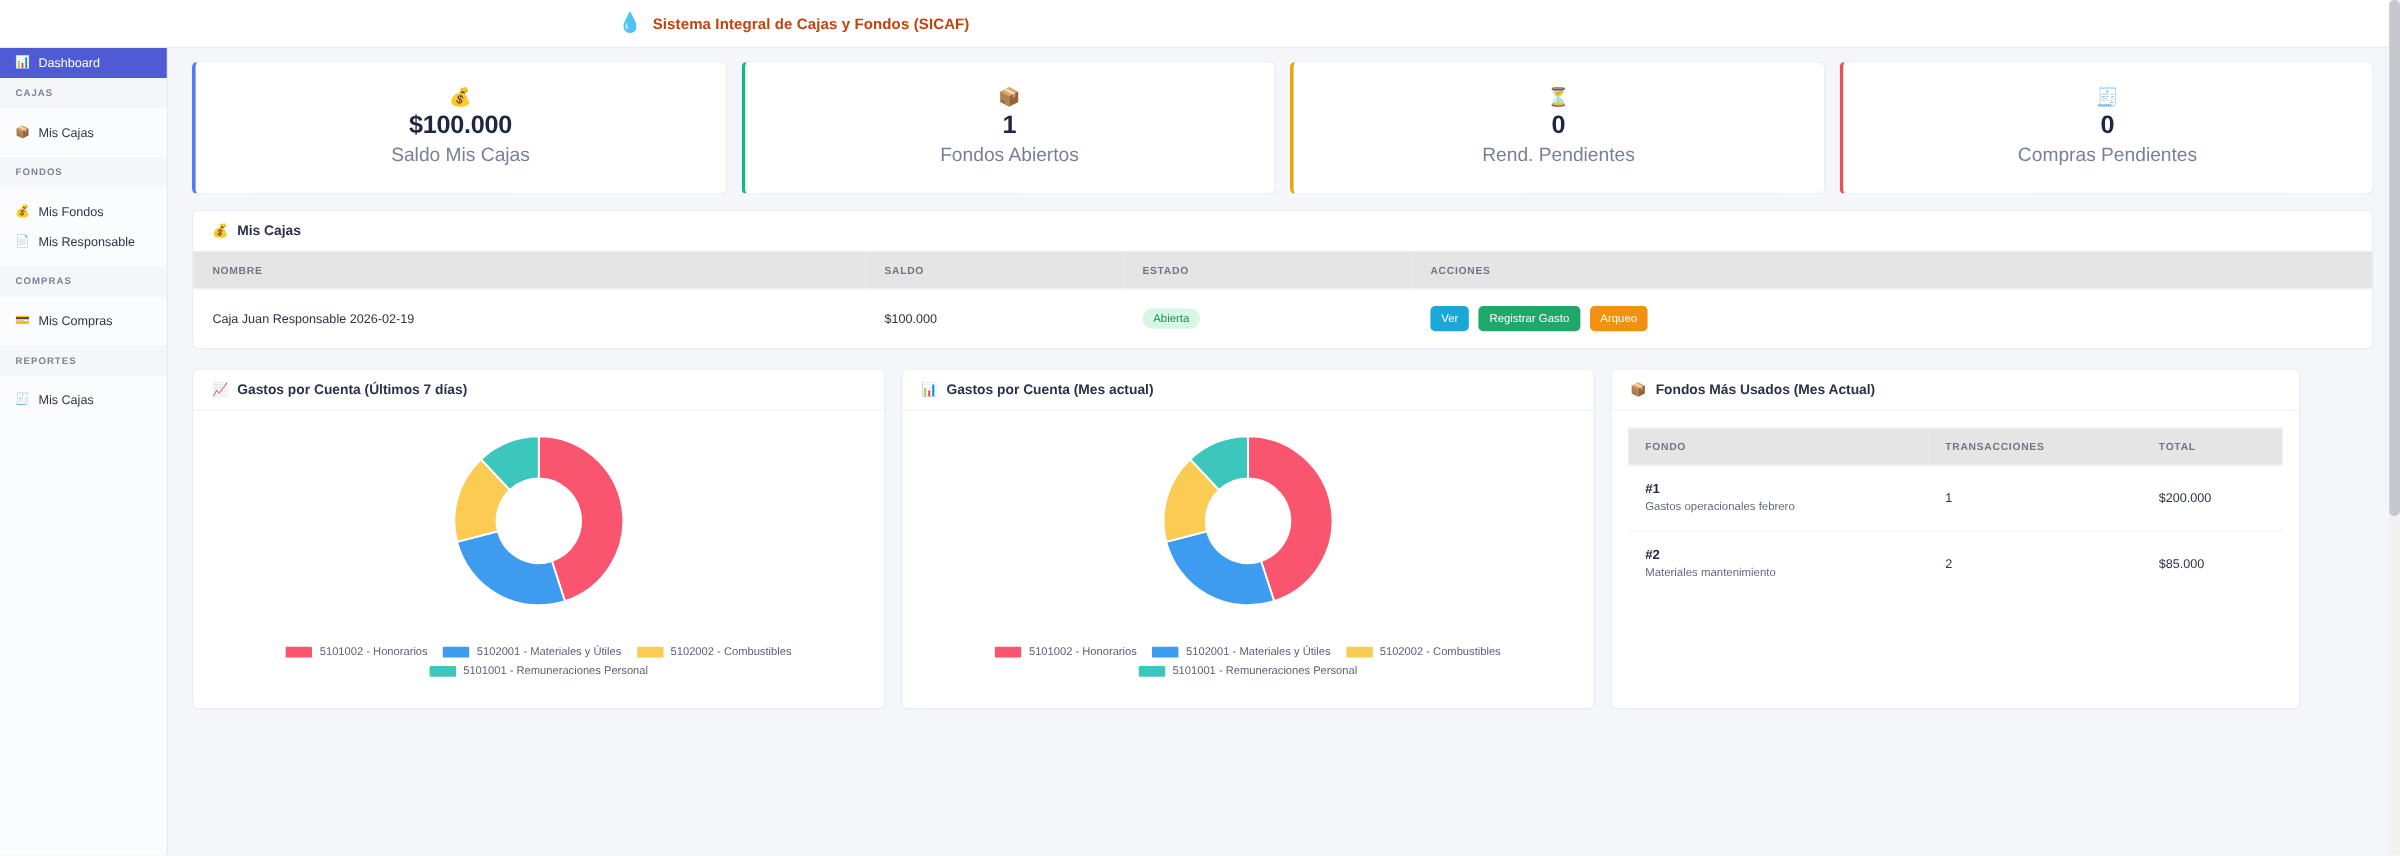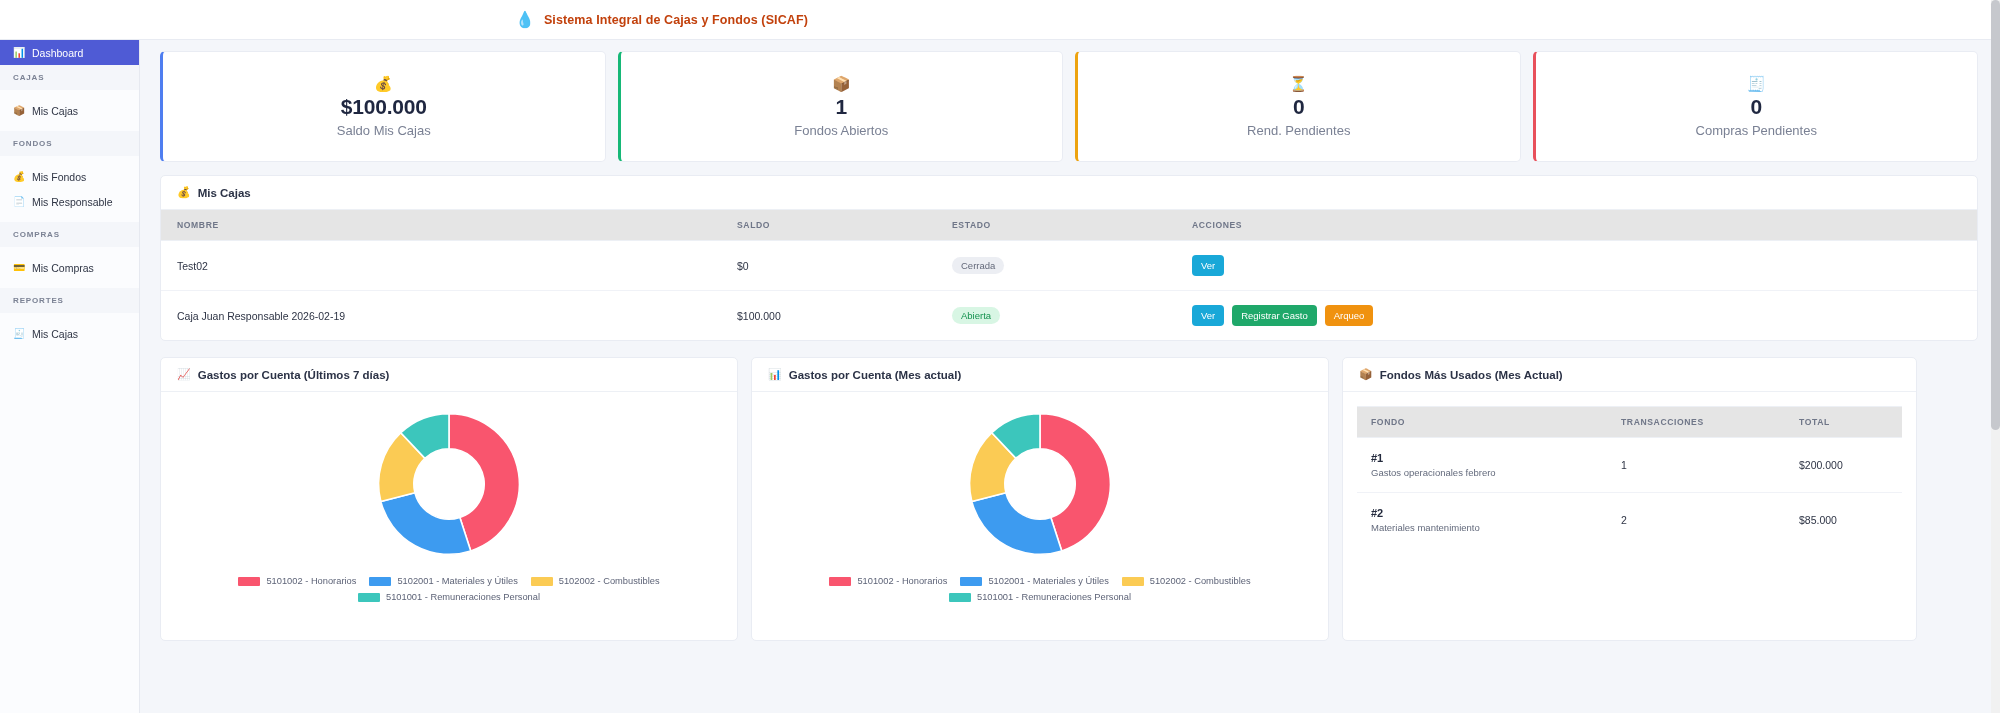--- a/index.html
+++ b/index.html
@@ -68,21 +68,21 @@
     border-radius: 5px; height: 111px;
     display: flex; flex-direction: column; align-items: center; justify-content: center;
     gap: 4px;
   }
   .kpi.blue   { border-left: 3px solid #4f7ef0; }
   .kpi.green  { border-left: 3px solid #16b877; }
   .kpi.orange { border-left: 3px solid #eda310; }
   .kpi.red    { border-left: 3px solid #e8505b; }
   .kpi-icon { font-size: 15px; line-height: 1; }
   .kpi-value { font-size: 21px; font-weight: bold; color: #1f2740; letter-spacing: -.2px; }
-  .kpi-label { font-size: 13px; color: #7a8194; }
+  .kpi-label { font-size: 16px; color: #7a8194; }
 
   
   .panel {
     background: #ffffff; border: 1px solid #e9ecf3; border-radius: 5px;
   }
   .panel-head {
     height: 34px; display: flex; align-items: center; gap: 7px;
     padding-left: 16px; border-bottom: 1px solid #edf0f5;
     font-size: 11.5px; font-weight: bold; color: #2b3246;
   }
@@ -119,21 +119,21 @@
 
   
   .charts-row { display: flex; gap: 13px; margin-top: 16px; }
   .chart-panel { width: 578px; }
   .chart-body {
     height: 248px; display: flex; flex-direction: column;
     align-items: center; justify-content: flex-start; padding-top: 12px;
   }
   .legend {
     display: flex; flex-wrap: wrap; justify-content: center;
-    gap: 6px 13px; width: 460px; margin-top: 12px; align-items: center;
+    gap: 6px 13px; width: 460px; margin-top: 24px; align-items: center;
   }
   .legend-item { display: flex; align-items: center; gap: 6px; font-size: 9.3px; color: #5d6377; }
   .legend-swatch { width: 22px; height: 9px; border-radius: 1px; display: inline-block; }
 
   .fondos-panel { width: 575px; }
   .fondos-inner { padding: 14px 14px 0 14px; }
   .fondos-inner table.tbl th { padding-left: 14px; border-top: 1px solid #edf0f5; }
   .fondos-inner table.tbl td { padding-left: 14px; }
   .rank { font-size: 11px; font-weight: bold; color: #232a3d; }
   .rank-sub { font-size: 9.5px; color: #636a7c; margin-top: 3px; }
@@ -233,30 +233,20 @@
       <table class="tbl">
         <thead>
           <tr>
             <th style="width:560px">NOMBRE</th>
             <th style="width:215px">SALDO</th>
             <th style="width:240px">ESTADO</th>
             <th>ACCIONES</th>
           </tr>
         </thead>
         <tbody>
-          <tr>
-            <td>Test02</td>
-            <td>$0</td>
-            <td>
-              <span class="pill gray">Cerrada</span>
-            </td>
-            <td>
-              <span class="btn cyan">Ver</span>
-            </td>
-          </tr>
           <tr>
             <td>Caja Juan Responsable 2026-02-19</td>
             <td>$100.000</td>
             <td>
               <span class="pill green">Abierta</span>
             </td>
             <td>
               <span class="btn cyan">Ver</span>
               <span class="btn green">Registrar Gasto</span>
               <span class="btn orange">Arqueo</span>

